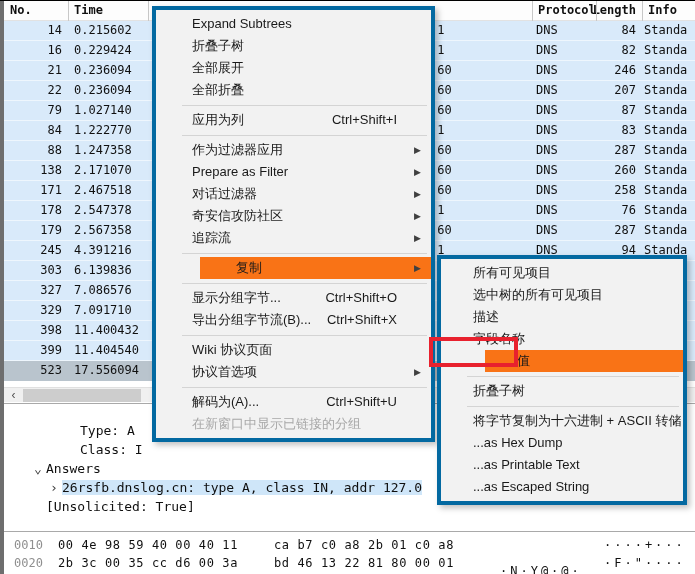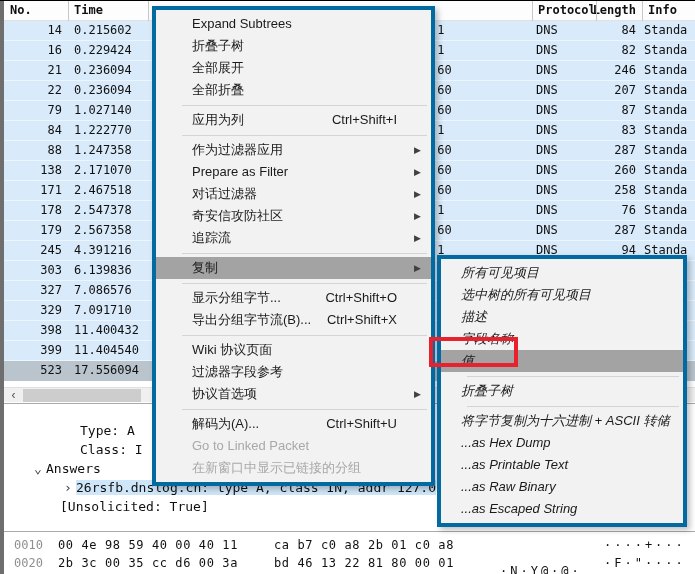--- a/index.html
+++ b/index.html
@@ -37,21 +37,21 @@
   .sb-thumb { position:absolute; left:19px; top:1px; width:118px; height:13px; background:#cdcdcd; }
 
   
   #details { position:absolute; left:4px; top:403px; right:0; height:128px; background:#fff;
              border-top:1px solid #a9a9a9; font-family:"DejaVu Sans Mono", monospace;
              font-size:13px; color:#101010; padding-top:17px; overflow:hidden; }
   .drow { height:19px; line-height:19px; white-space:nowrap; }
   .drow .arw { display:inline-block; width:16px; text-align:center; color:#3a3a3a; }
   .drow .arw:empty { width:0; }
   .drow.indent1 { padding-left:26px; }
-  .drow.indent2 { padding-left:56px; }
+  .drow.indent2 { padding-left:42px; }
   .drow.indent3 { padding-left:76px; }
   .drow.selected .txt { background:#cfe6f9; }
 
   
   #hexpane { position:absolute; left:4px; top:531px; right:0; height:43px; background:#fff;
              border-top:1px solid #a9a9a9; font-family:"DejaVu Sans Mono", monospace;
              font-size:12px; padding-top:4px; overflow:hidden; }
   .hxrow { position:relative; height:18px; line-height:18px; white-space:nowrap; color:#101010; }
   .hxrow span { position:absolute; top:0; }
   .hx-off { left:10px;  color:#8f8f8f; }
@@ -59,25 +59,25 @@
   .hx-g2  { left:270px; letter-spacing:0.6px; }
   .hx-a1  { left:496px; letter-spacing:3px;margin-top:26px; }
   .hx-a2  { left:600px; letter-spacing:3px; }
 
   
   .menu { position:absolute; background:#f2f2f2; border:4px solid #0369a1;
           box-shadow:3px 3px 6px rgba(0,0,0,.25); padding:3px 0; font-size:13px; color:#1a1a1a; }
   #context-menu { left:152px; top:6px;  width:283px; z-index:20; }
   #copy-submenu { left:437px; top:255px; width:250px; z-index:21; }
   .mi { position:relative; height:22px; line-height:22px; padding-left:36px; white-space:nowrap; cursor:default; }
-  #copy-submenu .mi { padding-left:20px;font-style:italic; }
+  #copy-submenu .mi { padding-left:32px; }
   .mi .sc { position:absolute; right:34px; }
   .mi .ar { position:absolute; right:10px; visibility:hidden; font-size:9px; color:#404040; }
   .mi.arrow .ar { visibility:visible; }
-  .mi.highlighted { background:#a3a3a3; }
+  .mi.highlighted { background:#f97316;margin-left:44px; }
   .mi.disabled { color:#a8a8a8; }
   .mi.sep { height:8px; padding:0; }
   .mi.sep::after { content:""; position:absolute; left:26px; right:4px; top:4px; height:1px; background:#d4d4d4; }
 
   
   #red-box { position:absolute; left:429px; top:337px; width:89px; height:30px;
              border:4px solid #e8212e; z-index:31; }
   #watermark { position:absolute; left:150px; top:262px; width:545px; height:110px;
                z-index:30; opacity:0.22; pointer-events:none; color:#6e757c; }
   #wm-logo { position:absolute; left:8px; top:8px; width:86px; height:92px; background:#6e757c;
@@ -392,46 +392,36 @@
       <div class="mi sep">
         
         
         
       </div>
       <div class="mi">
         <span class="lbl">Wiki 协议页面</span>
         <span class="sc"></span>
         
       </div>
-      <div class="mi">
-        <span class="lbl">过滤器字段参考</span>
-        <span class="sc"></span>
-        
-      </div>
       <div class="mi arrow">
         <span class="lbl">协议首选项</span>
         <span class="sc"></span>
         <span class="ar">▶</span>
       </div>
       <div class="mi sep">
         
         
         
       </div>
       <div class="mi">
         <span class="lbl">解码为(A)...</span>
         <span class="sc">Ctrl+Shift+U</span>
         
       </div>
       <div class="mi disabled">
-        <span class="lbl">Go to Linked Packet</span>
-        <span class="sc"></span>
-        
-      </div>
-      <div class="mi disabled">
         <span class="lbl">在新窗口中显示已链接的分组</span>
         <span class="sc"></span>
         
       </div>
     </div>
 
   <div id="copy-submenu" class="menu">
 
   <div class="mi">
         <span class="lbl">所有可见项目</span>
@@ -482,25 +472,20 @@
         <span class="lbl">...as Hex Dump</span>
         <span class="sc"></span>
         
       </div>
       <div class="mi">
         <span class="lbl">...as Printable Text</span>
         <span class="sc"></span>
         
       </div>
       <div class="mi">
-        <span class="lbl">...as Raw Binary</span>
-        <span class="sc"></span>
-        
-      </div>
-      <div class="mi">
         <span class="lbl">...as Escaped String</span>
         <span class="sc"></span>
         
       </div>
     </div>
 
 
   <div id="red-box"></div>
 
   <div class="left-edge"></div>

